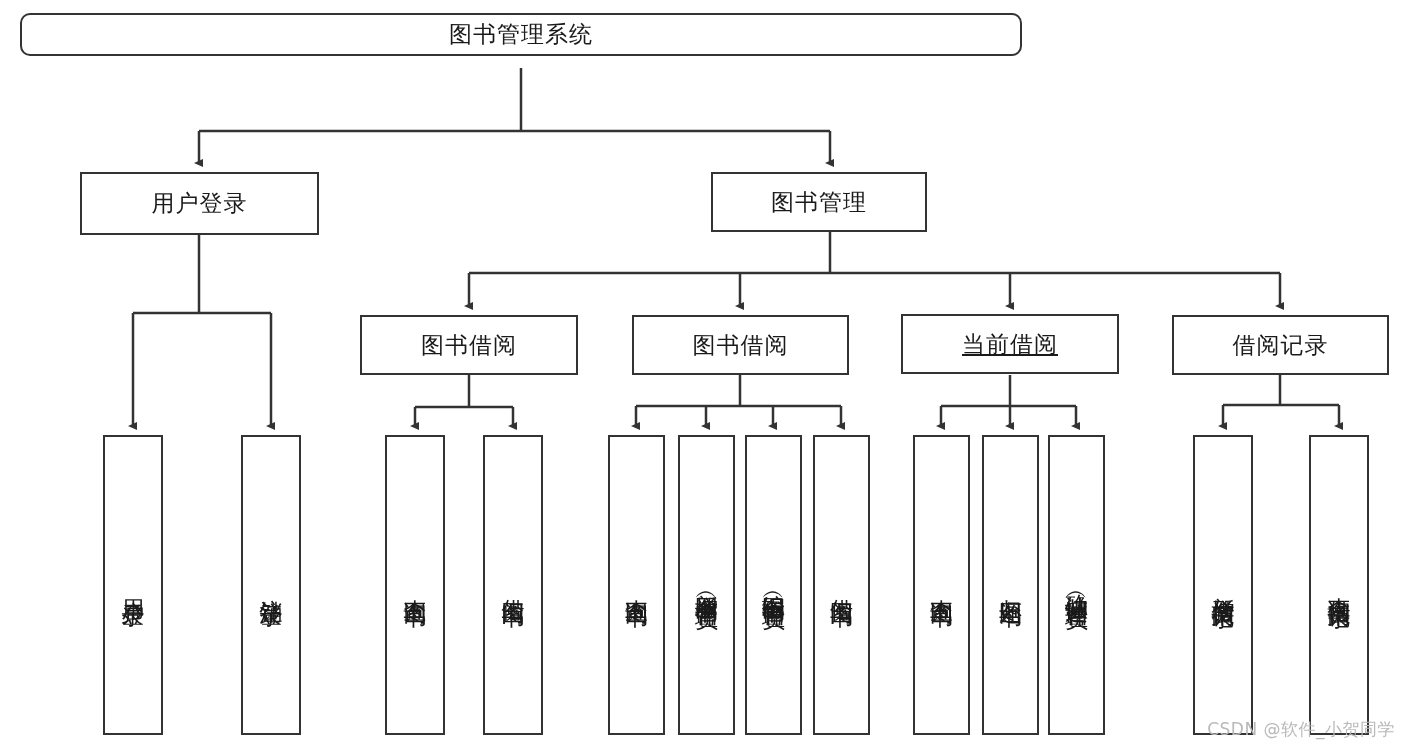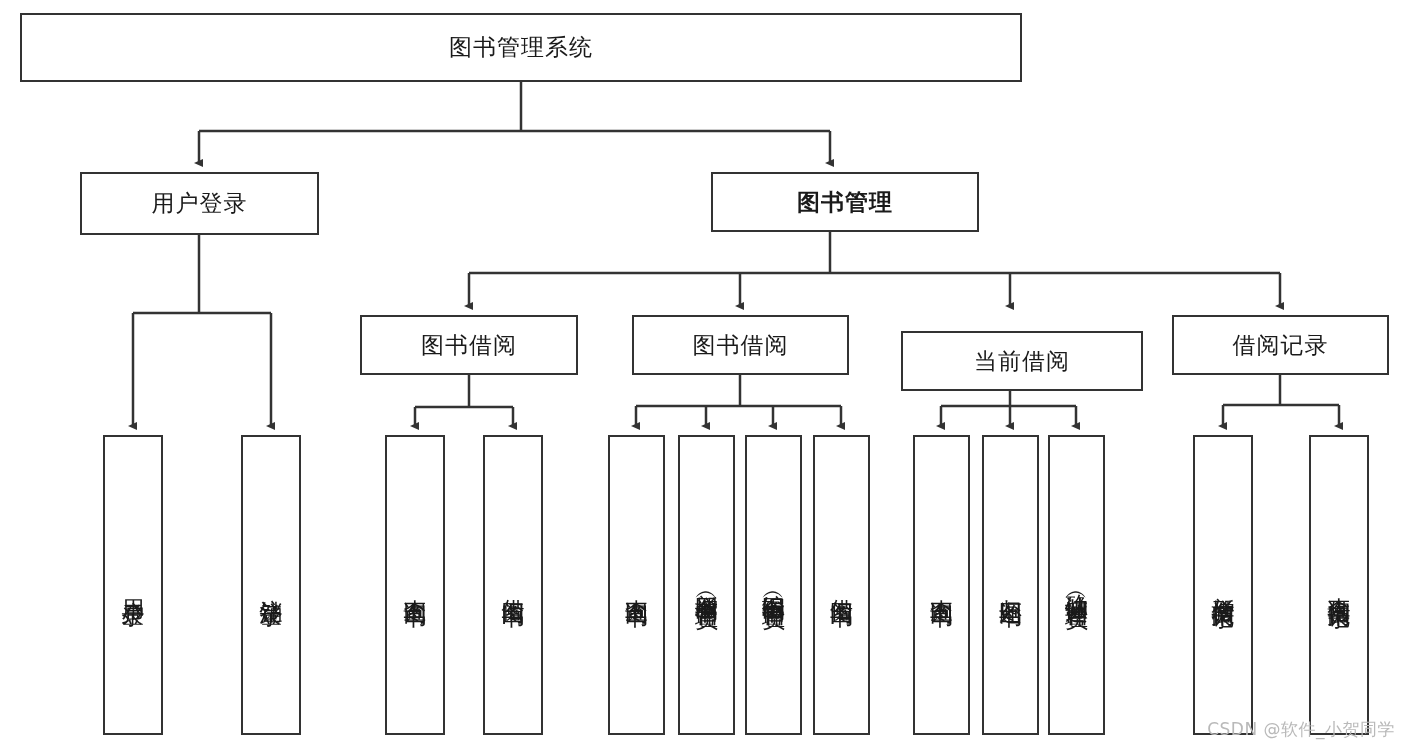--- a/index.html
+++ b/index.html
@@ -114,38 +114,38 @@
       <path d="M1010,406 L1010,426" marker-end="url(#arrow)"></path>
       <path d="M1076,406 L1076,426" marker-end="url(#arrow)"></path>
 
       <path d="M1280,375 L1280,405"></path>
       <path d="M1223,405 L1339,405"></path>
       <path d="M1223,405 L1223,426" marker-end="url(#arrow)"></path>
       <path d="M1339,405 L1339,426" marker-end="url(#arrow)"></path>
     </g>
   </svg>
 
-  <div class="node horiz" style="left:20px; top:13px; width:1002px; height:69px;">
+  <div class="node horiz" style="left:20px; top:13px; width:1002px; height:43px;border-radius:10px;">
     <span>图书管理系统</span>
   </div>
 
   <div class="node horiz" style="left:80px; top:172px; width:239px; height:63px;">
     <span>用户登录</span>
   </div>
-  <div class="node horiz" style="left:711px; top:172px; width:268px; height:60px;font-weight:bold;">
+  <div class="node horiz" style="left:711px; top:172px; width:216px; height:60px;">
     <span>图书管理</span>
   </div>
 
   <div class="node horiz" style="left:360px; top:315px; width:218px; height:60px;">
     <span>图书借阅</span>
   </div>
   <div class="node horiz" style="left:632px; top:315px; width:217px; height:60px;justify-content:center;">
     <span>图书借阅</span>
   </div>
-  <div class="node horiz" style="left:901px; top:331px; width:242px; height:60px;">
+  <div class="node horiz" style="left:901px; top:314px; width:218px; height:60px;text-decoration:underline;">
     <span>当前借阅</span>
   </div>
   <div class="node horiz" style="left:1172px; top:315px; width:217px; height:60px;text-align:right;">
     <span>借阅记录</span>
   </div>
 
   <div class="node vert" style="left:103px; top:435px; width:60px; height:300px;">
     <span class="vtext">用户登录</span>
   </div>
   <div class="node vert" style="left:241px; top:435px; width:60px; height:300px;">

